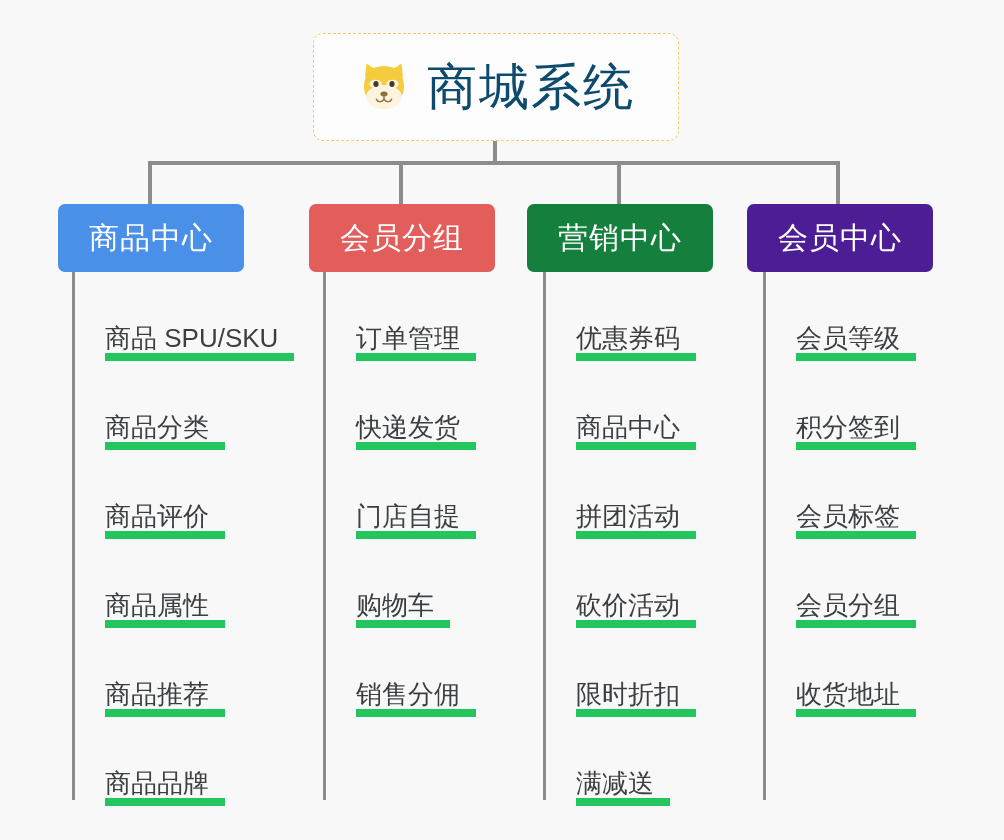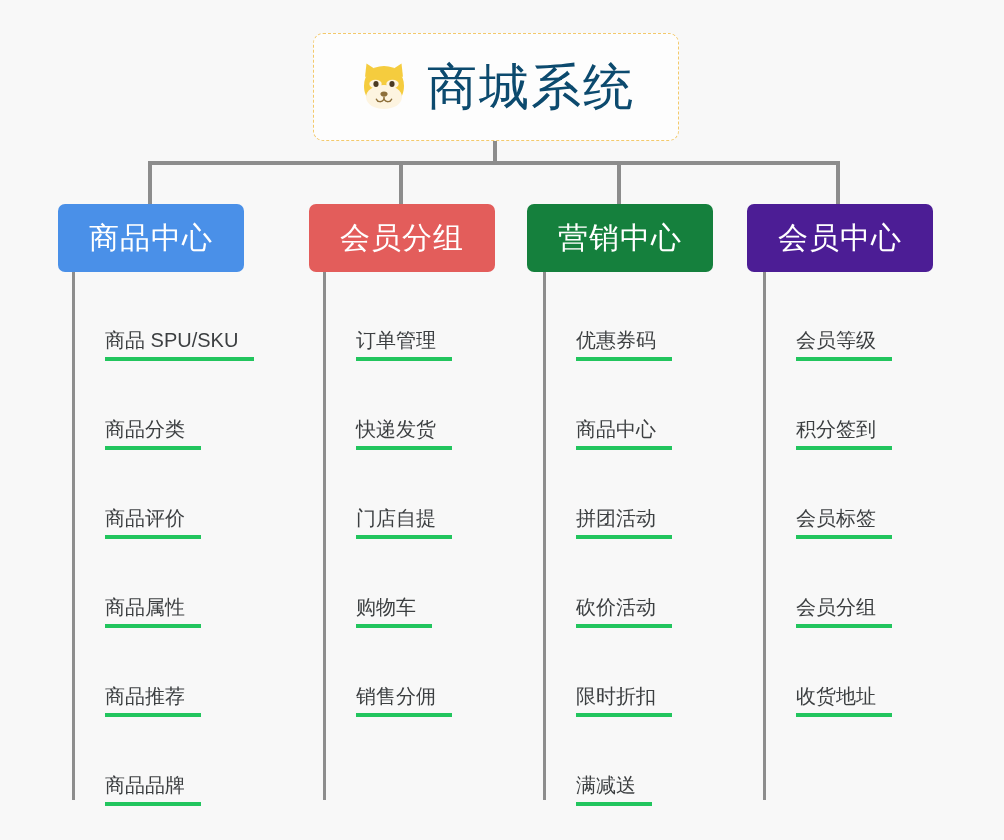--- a/index.html
+++ b/index.html
@@ -104,26 +104,26 @@
   .leaf-item {
     position: relative;
     height: 89px;
     box-sizing: border-box;
     padding-left: 33px;
     display: flex;
     align-items: flex-end;
     justify-content: flex-start;
   }
   .leaf-label {
-    font-size: 20px;
+    font-size: 26px;
     color: #3c3f41;
     line-height: 1.1;
-    padding-bottom: 6px;
+    padding-bottom: 0;
     white-space: nowrap;
-    border-bottom: 4px solid #22c55e;
+    border-bottom: 8px solid #22c55e;
     padding-right: 16px;
   }
 </style>
 </head>
 <body>
 
 <div id="canvas">
 
   <div class="root-node">
     <span class="mascot-wrap">

